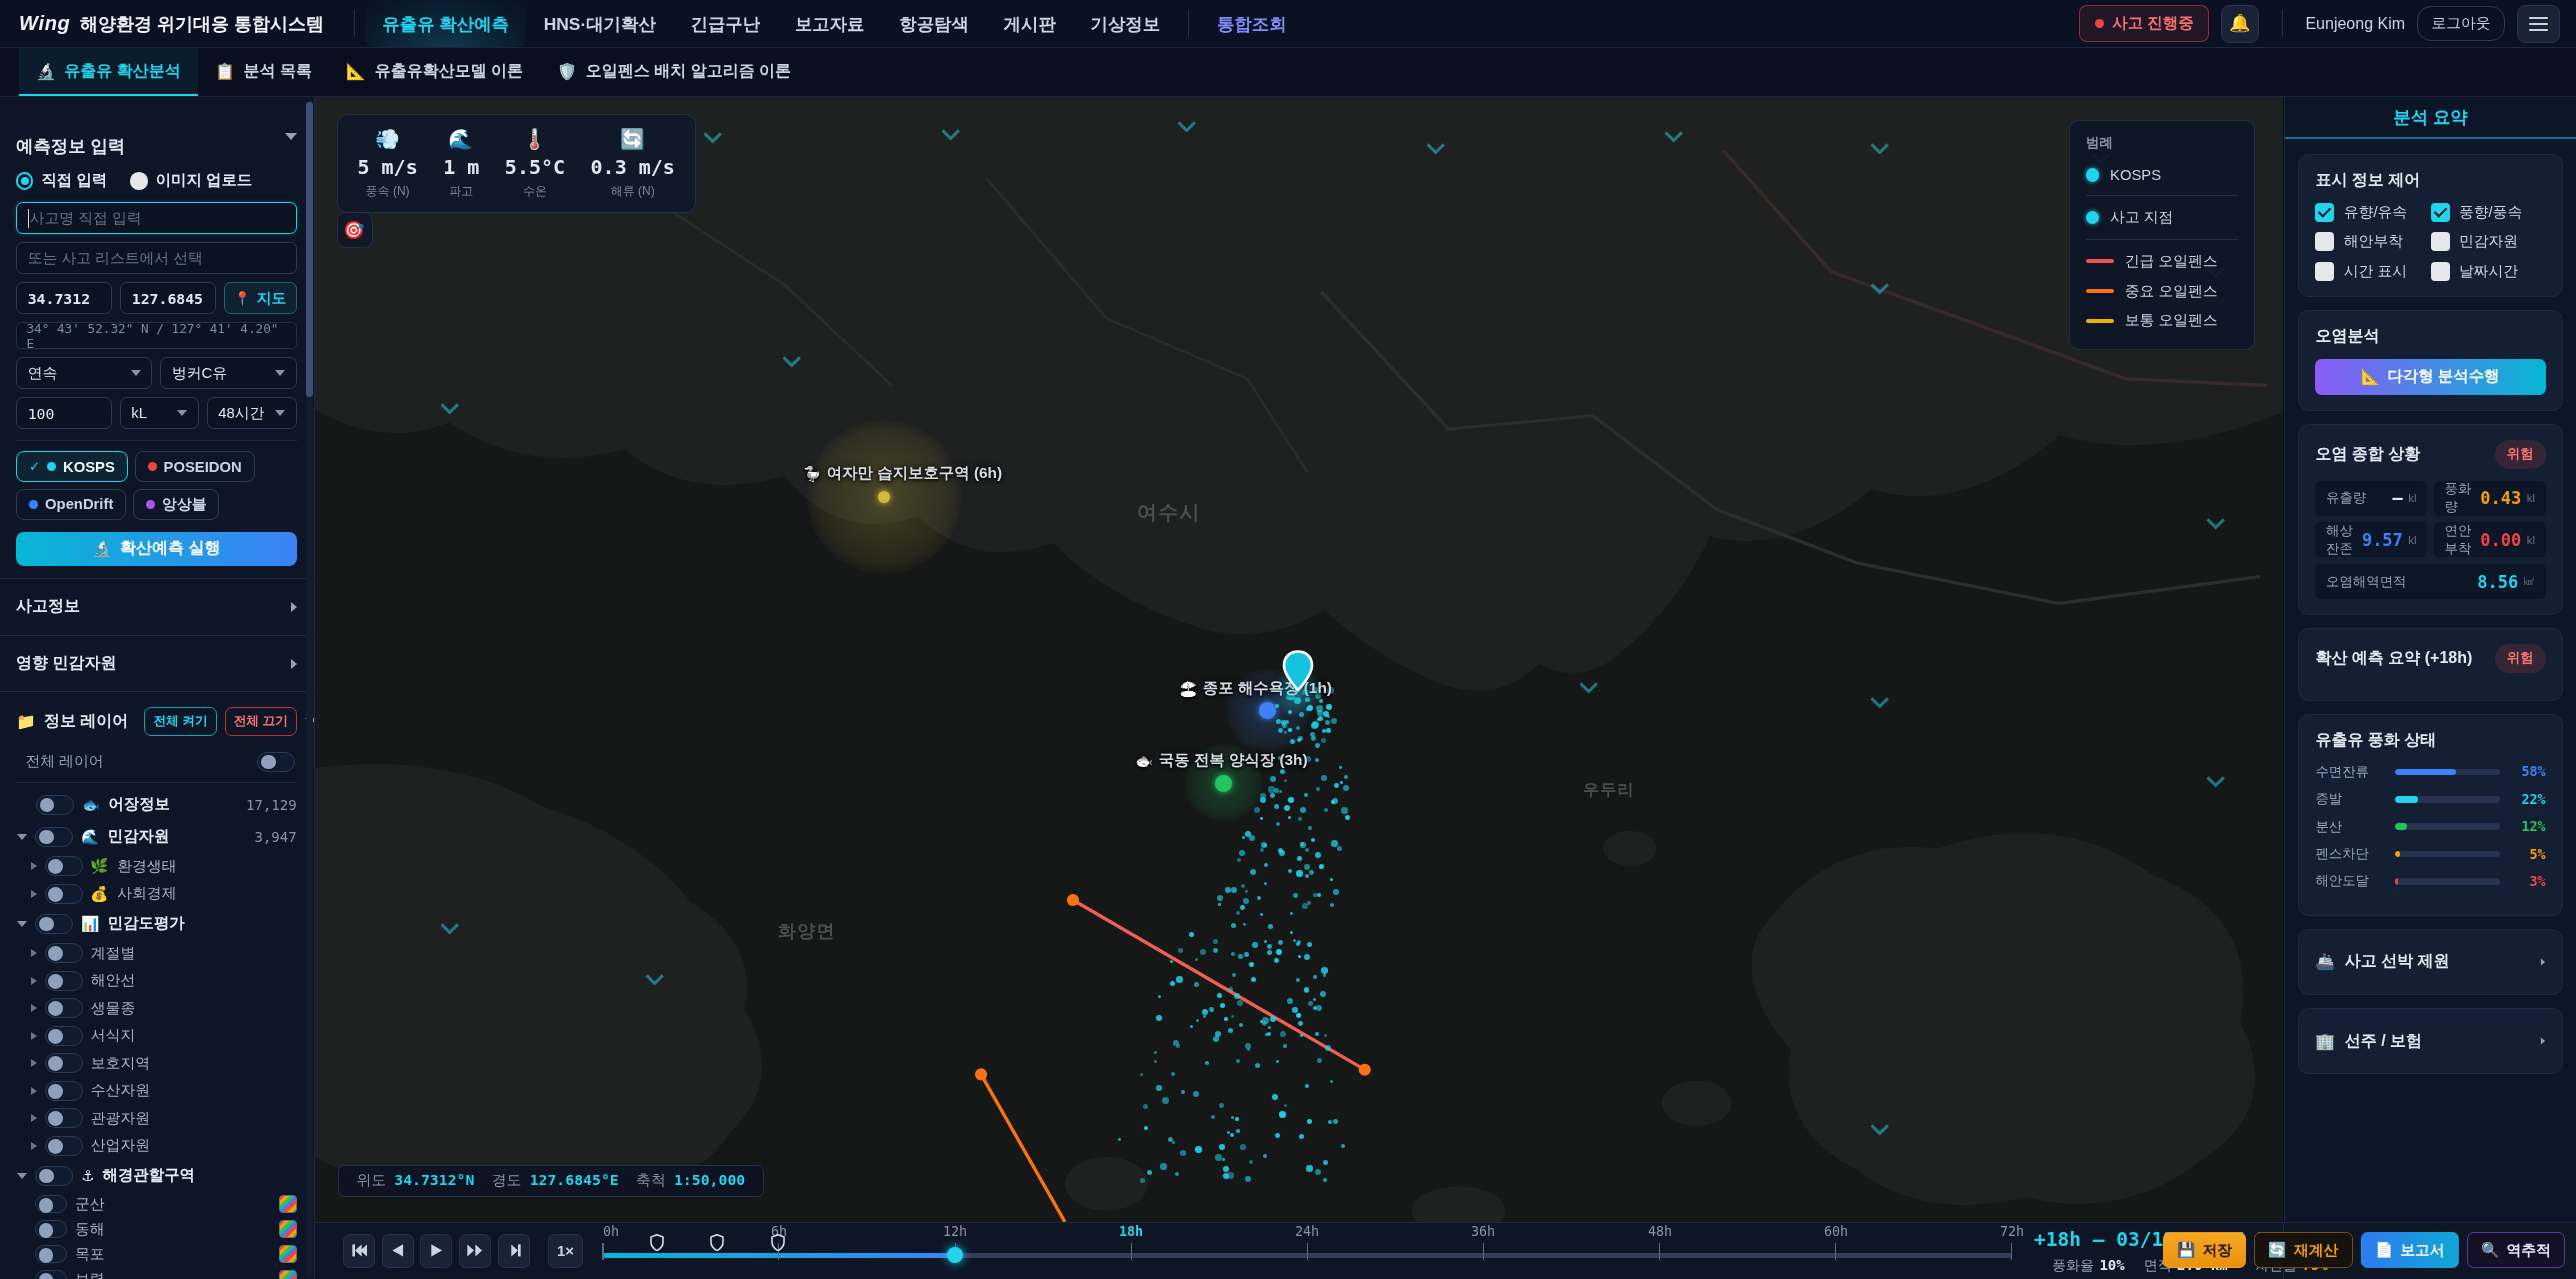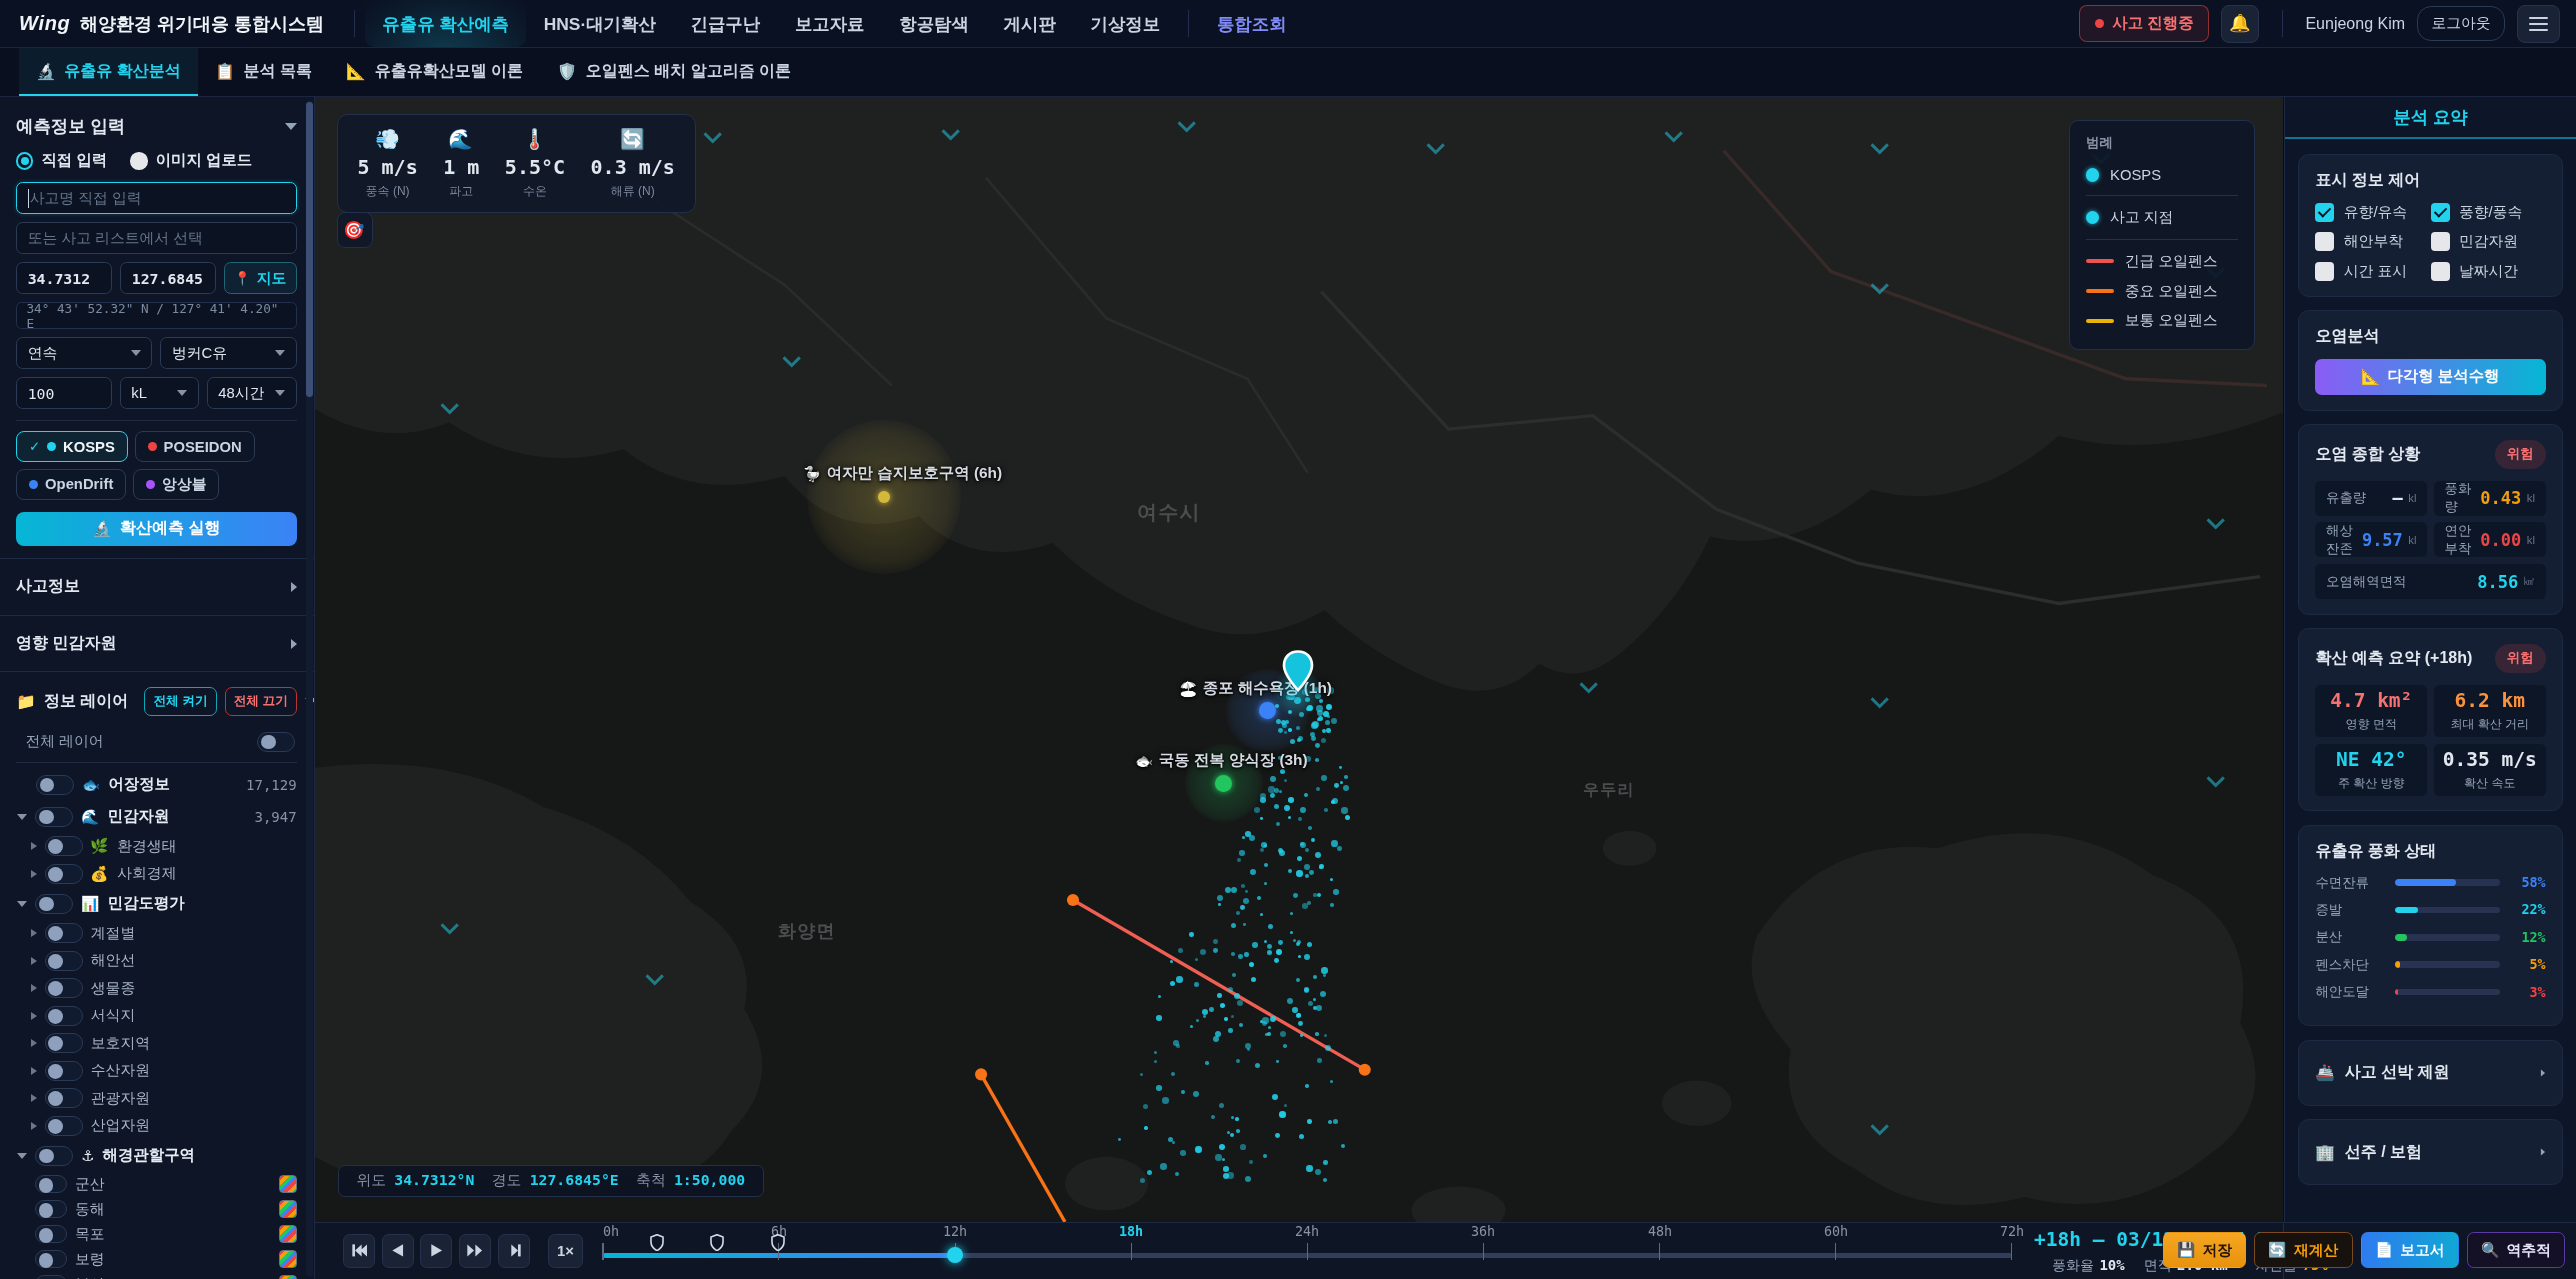--- a/index.html
+++ b/index.html
@@ -40,21 +40,21 @@
     color:#cbd5e1; cursor:pointer; border-bottom:2.7px solid transparent; }
   .tab .tab-ico { font-size:16px; }
   .tab.active { color:#22d3ee; background:rgba(34,211,238,.07); border-bottom-color:#22d3ee; }
 
   
   .sidebar { position:absolute; left:0; top:97px; width:315px; height:1182px; background:#0d1526;
     border-right:0.7px solid #1c2844; overflow:hidden; z-index:40; padding:13.4px 17.4px 0 16px; }
   .sb-scroll-track { position:absolute; right:1.3px; top:2.7px; width:6.7px; height:1177px; background:#121b30; border-radius:3.4px; }
   .sb-scroll-thumb { position:absolute; right:1.3px; top:5.4px; width:6.7px; height:295px; background:#3d4f75; border-radius:3.4px; }
   .sb-h { display:flex; align-items:center; justify-content:space-between; margin:4px 0 12px 0; }
-  .sb-h .t { font-size:17.4px; font-weight:bold; }
+  .sb-h .t { font-size:17.4px; font-weight:bold;margin-top:20px; }
   .caret-d { width:0; height:0; border-left:6px solid transparent; border-right:6px solid transparent; border-top:7.4px solid #94a3b8; }
   .caret-r { width:0; height:0; border-top:5.4px solid transparent; border-bottom:5.4px solid transparent; border-left:6.7px solid #94a3b8; }
   .radio-row { display:flex; gap:23px; margin-bottom:10.7px; }
   .radio { display:flex; align-items:center; gap:8px; font-size:15.4px; font-weight:bold; cursor:pointer; }
   .rdot { width:17.4px; height:17.4px; border-radius:50%; }
   .rdot.sel { border:2px solid #22d3ee; position:relative; }
   .rdot.sel:after { content:""; position:absolute; inset:2.7px; border-radius:50%; background:#22d3ee; }
   .rdot.unsel { background:#e5e7eb; }
   .field { background:#0b1322; border:1.3px solid #2b3a55; border-radius:6.7px; height:32px; display:flex;
     align-items:center; padding:0 10.7px; font-size:14.8px; color:#e2e8f0; margin-bottom:8px; }
@@ -972,38 +972,20 @@
             <span class="sv" style="color: rgb(34, 211, 238);">8.56</span>
             <span class="su">㎢</span>
           </div>
         </div>
     </div>
     <div class="card">
       <div class="card-t-row">
         <span class="card-t">확산 예측 요약 (+18h)</span>
         <span class="risk">위험</span>
       </div>
-      <div class="fc-grid" id="fc-grid">
-          <div class="fc">
-            <div class="fv" style="color: rgb(248, 113, 113);">4.7 km²</div>
-            <div class="fl">영향 면적</div>
-          </div>
-          <div class="fc">
-            <div class="fv" style="color: rgb(251, 146, 60);">6.2 km</div>
-            <div class="fl">최대 확산 거리</div>
-          </div>
-          <div class="fc">
-            <div class="fv" style="color: rgb(34, 211, 238);">NE 42°</div>
-            <div class="fl">주 확산 방향</div>
-          </div>
-          <div class="fc">
-            <div class="fv" style="color: rgb(226, 232, 240);">0.35 m/s</div>
-            <div class="fl">확산 속도</div>
-          </div>
-        </div>
     </div>
     <div class="card">
       <div class="card-t">유출유 풍화 상태</div>
       <div id="bars">
           <div class="bar-row">
             <span class="bl">수면잔류</span>
             <div class="bar-track">
               <div class="bar-fill" style="width: 58%; background: rgb(59, 130, 246);"></div>
             </div>
             <span class="bp" style="color: rgb(59, 130, 246);">58%</span>

